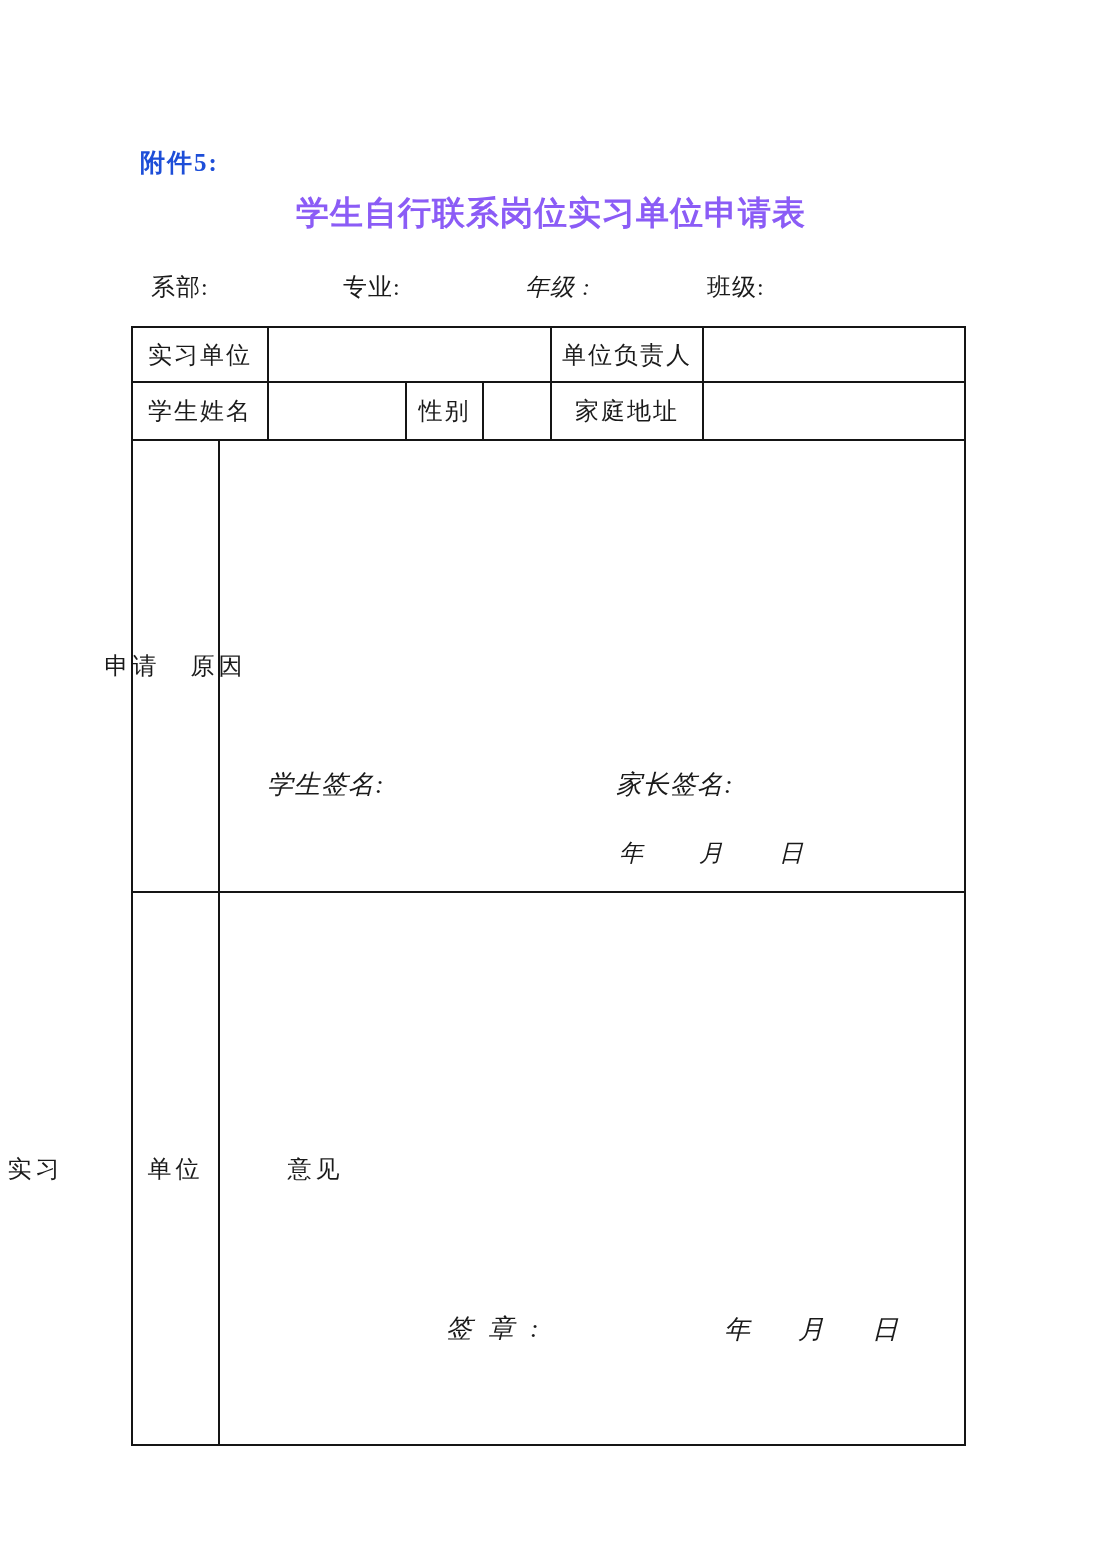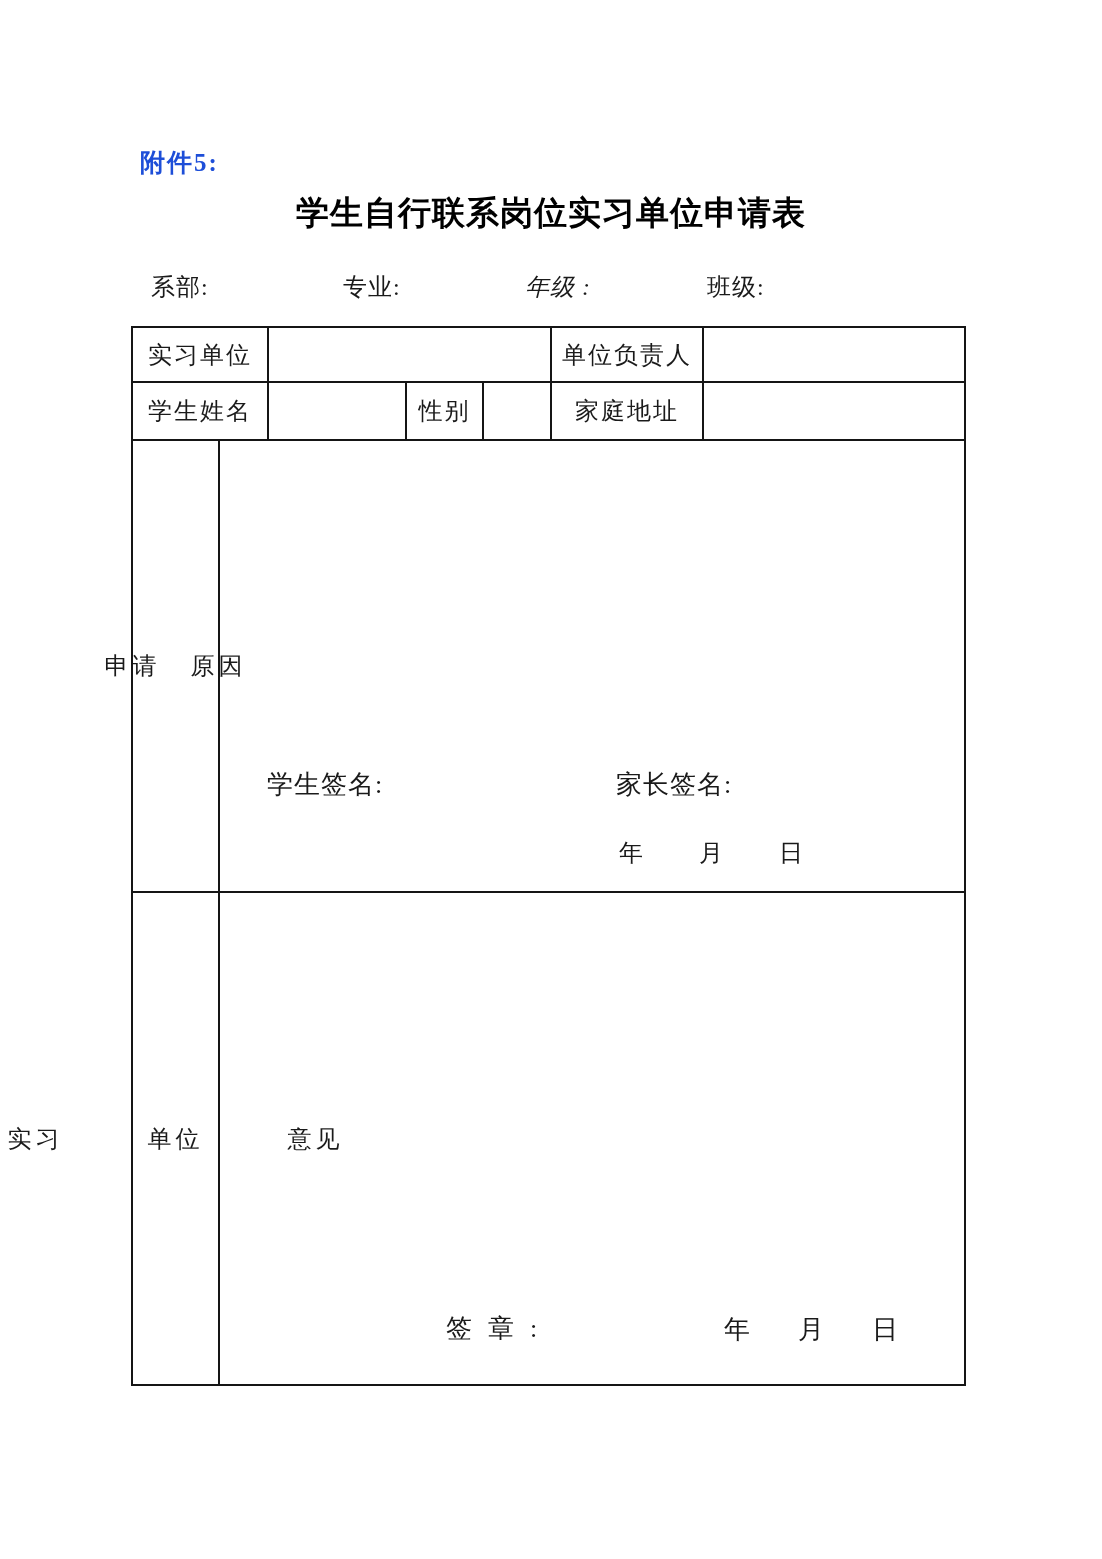--- a/index.html
+++ b/index.html
@@ -14,21 +14,21 @@
   .sheet { position: absolute; inset: 0; background: #ffffff; }
 
   .attachment-label {
     position: absolute; left: 140px; top: 146px;
     font-size: 25px; font-weight: bold; color: #1d4ed8;
     letter-spacing: 2px; white-space: pre;
   }
   .doc-title {
     position: absolute; left: 0; top: 191px; width: 1102px;
     text-align: center;
-    font-size: 33px; font-weight: bold; color: #000000;
+    font-size: 33px; font-weight: bold; color: #8b5cf6;
     letter-spacing: 1px; white-space: pre;
   }
 
   .meta-field {
     position: absolute; top: 271px;
     font-size: 24px; letter-spacing: 1px; white-space: pre;
   }
   .mf-department { left: 151px; }
   .mf-major      { left: 343px; }
   .mf-grade      { left: 525px; font-style: italic; }
@@ -53,21 +53,21 @@
   td.vlabel { text-align: center; }
   .vlabel-inner {
     display: flex; flex-direction: row;
     align-items: center; justify-content: center;
     height: 100%;
   }
   .vlabel-inner .vline { letter-spacing: 4px; white-space: pre; }
   .gap30 { gap: 30px; }
   .gap84 { gap: 84px; }
 
-  td.content-cell { position: relative; }
+  td.content-cell { position: relative; font-style: italic; }
   .sig-label {
     position: absolute; font-size: 26px; letter-spacing: 1px; white-space: pre;
   }
   .student-sign { left: 47px;  top: 326px; }
   .parent-sign  { left: 396px; top: 326px; }
   .reason-date  { position: absolute; left: 399px; top: 396px; display: flex; gap: 56px;
                   font-size: 24px; }
   .seal-label   { left: 226px; top: 418px; }
   .opinion-date { position: absolute; left: 504px; top: 419px; display: flex; gap: 48px;
                   font-size: 26px; }
@@ -126,21 +126,21 @@
         <span class="sig-label student-sign">学生签名:</span>
         <span class="sig-label parent-sign">家长签名:</span>
         <span class="reason-date">
           <span class="date-part">年</span>
           <span class="date-part">月</span>
           <span class="date-part">日</span>
         </span>
       </td>
     </tr>
 
-    <tr style="height:493px">
+    <tr style="height:553px">
       <td class="vlabel">
         <div class="vlabel-inner gap84">
           <div class="vline">实习</div>
           <div class="vline">单位</div>
           <div class="vline">意见</div>
         </div>
       </td>
       <td class="content-cell" colspan="6">
         <span class="sig-label seal-label">签  章  :</span>
         <span class="opinion-date">

